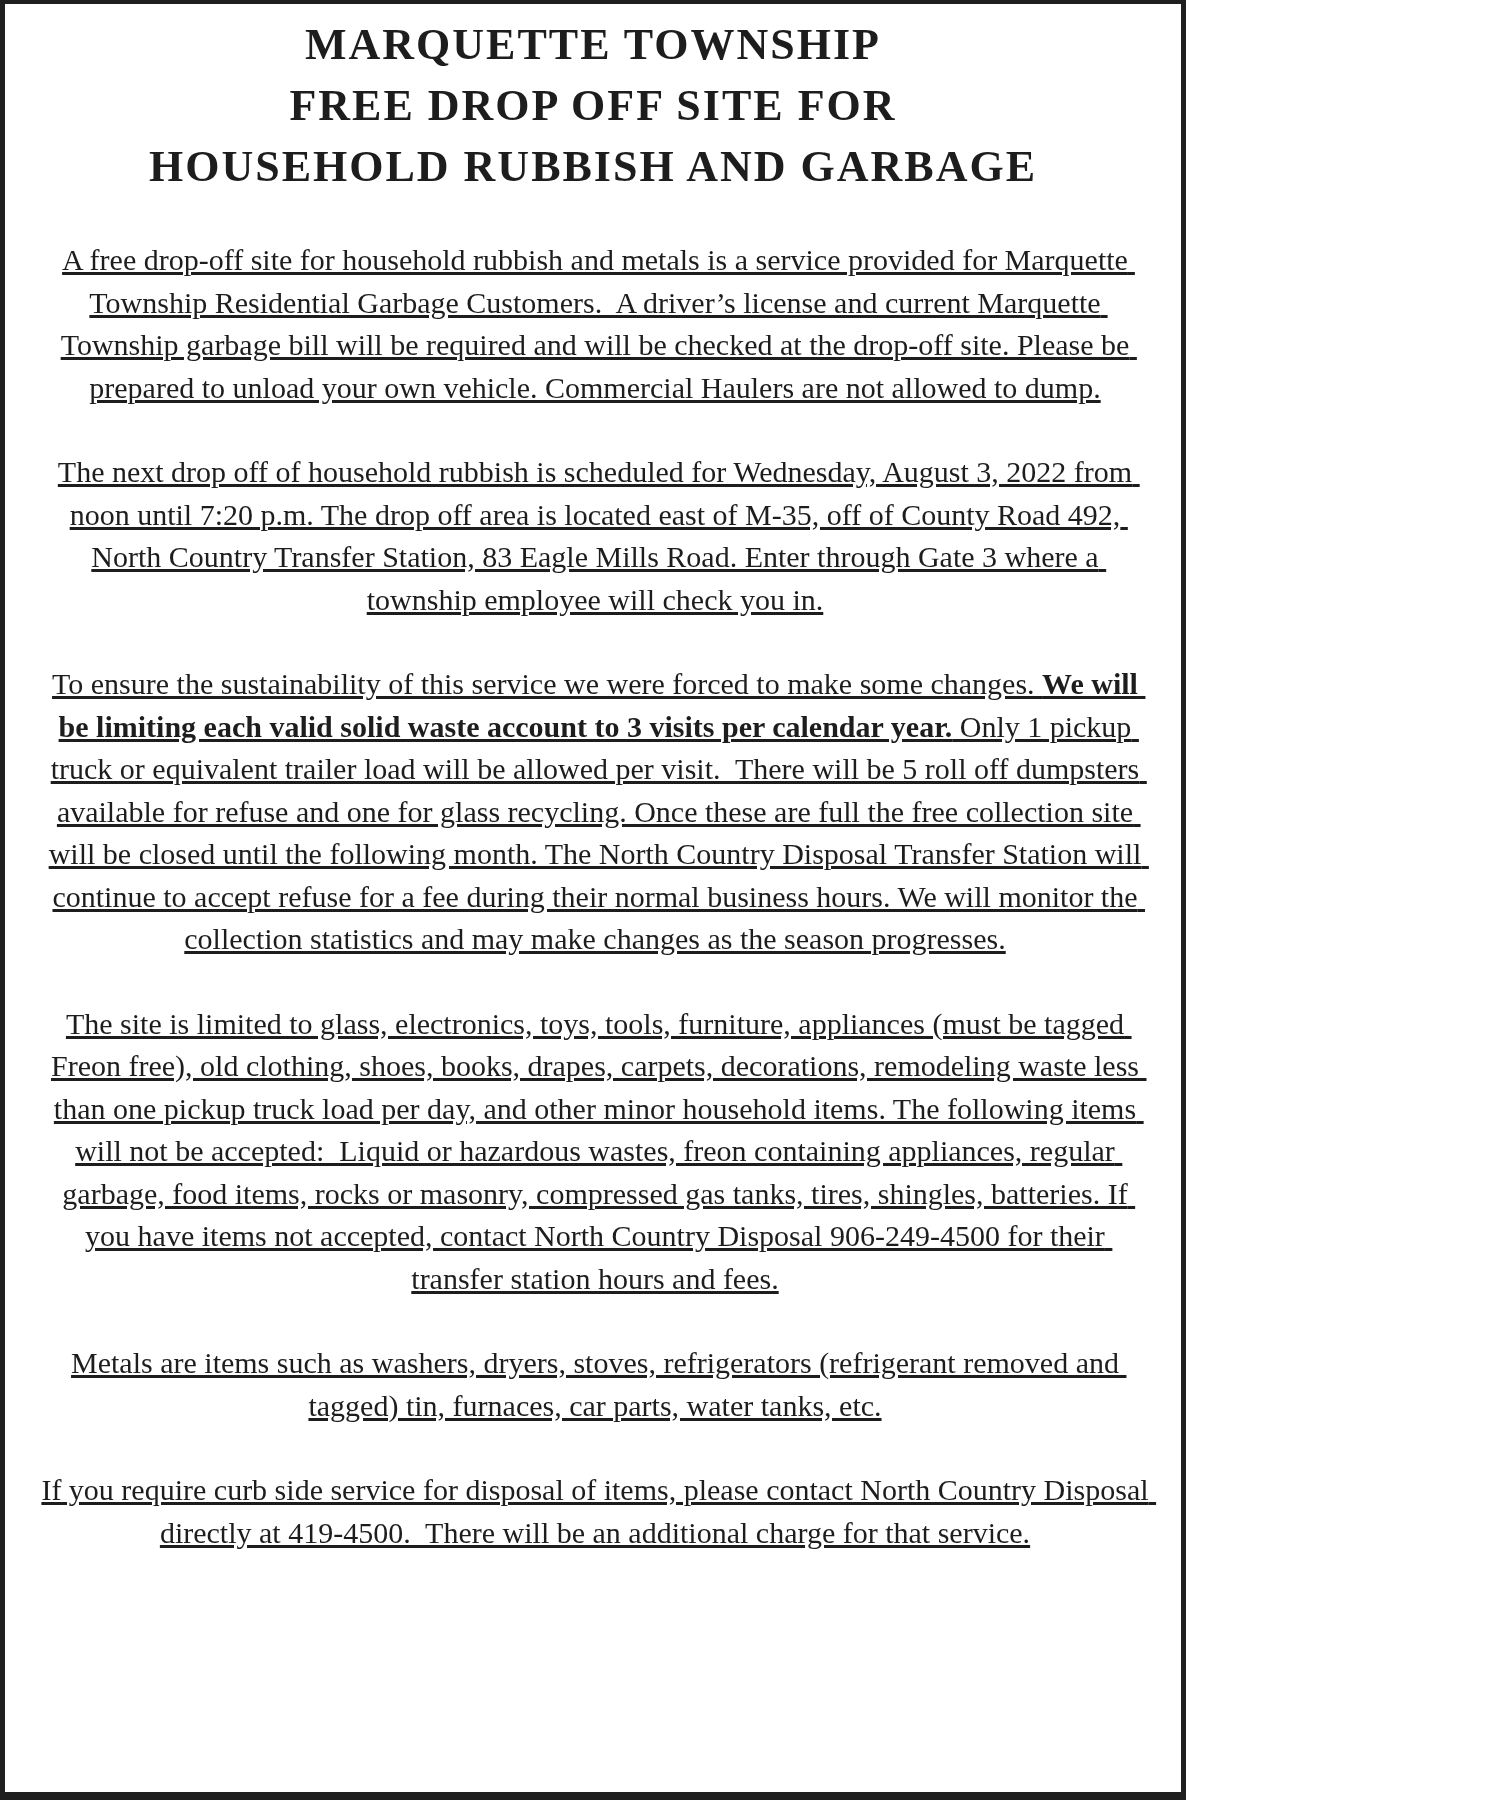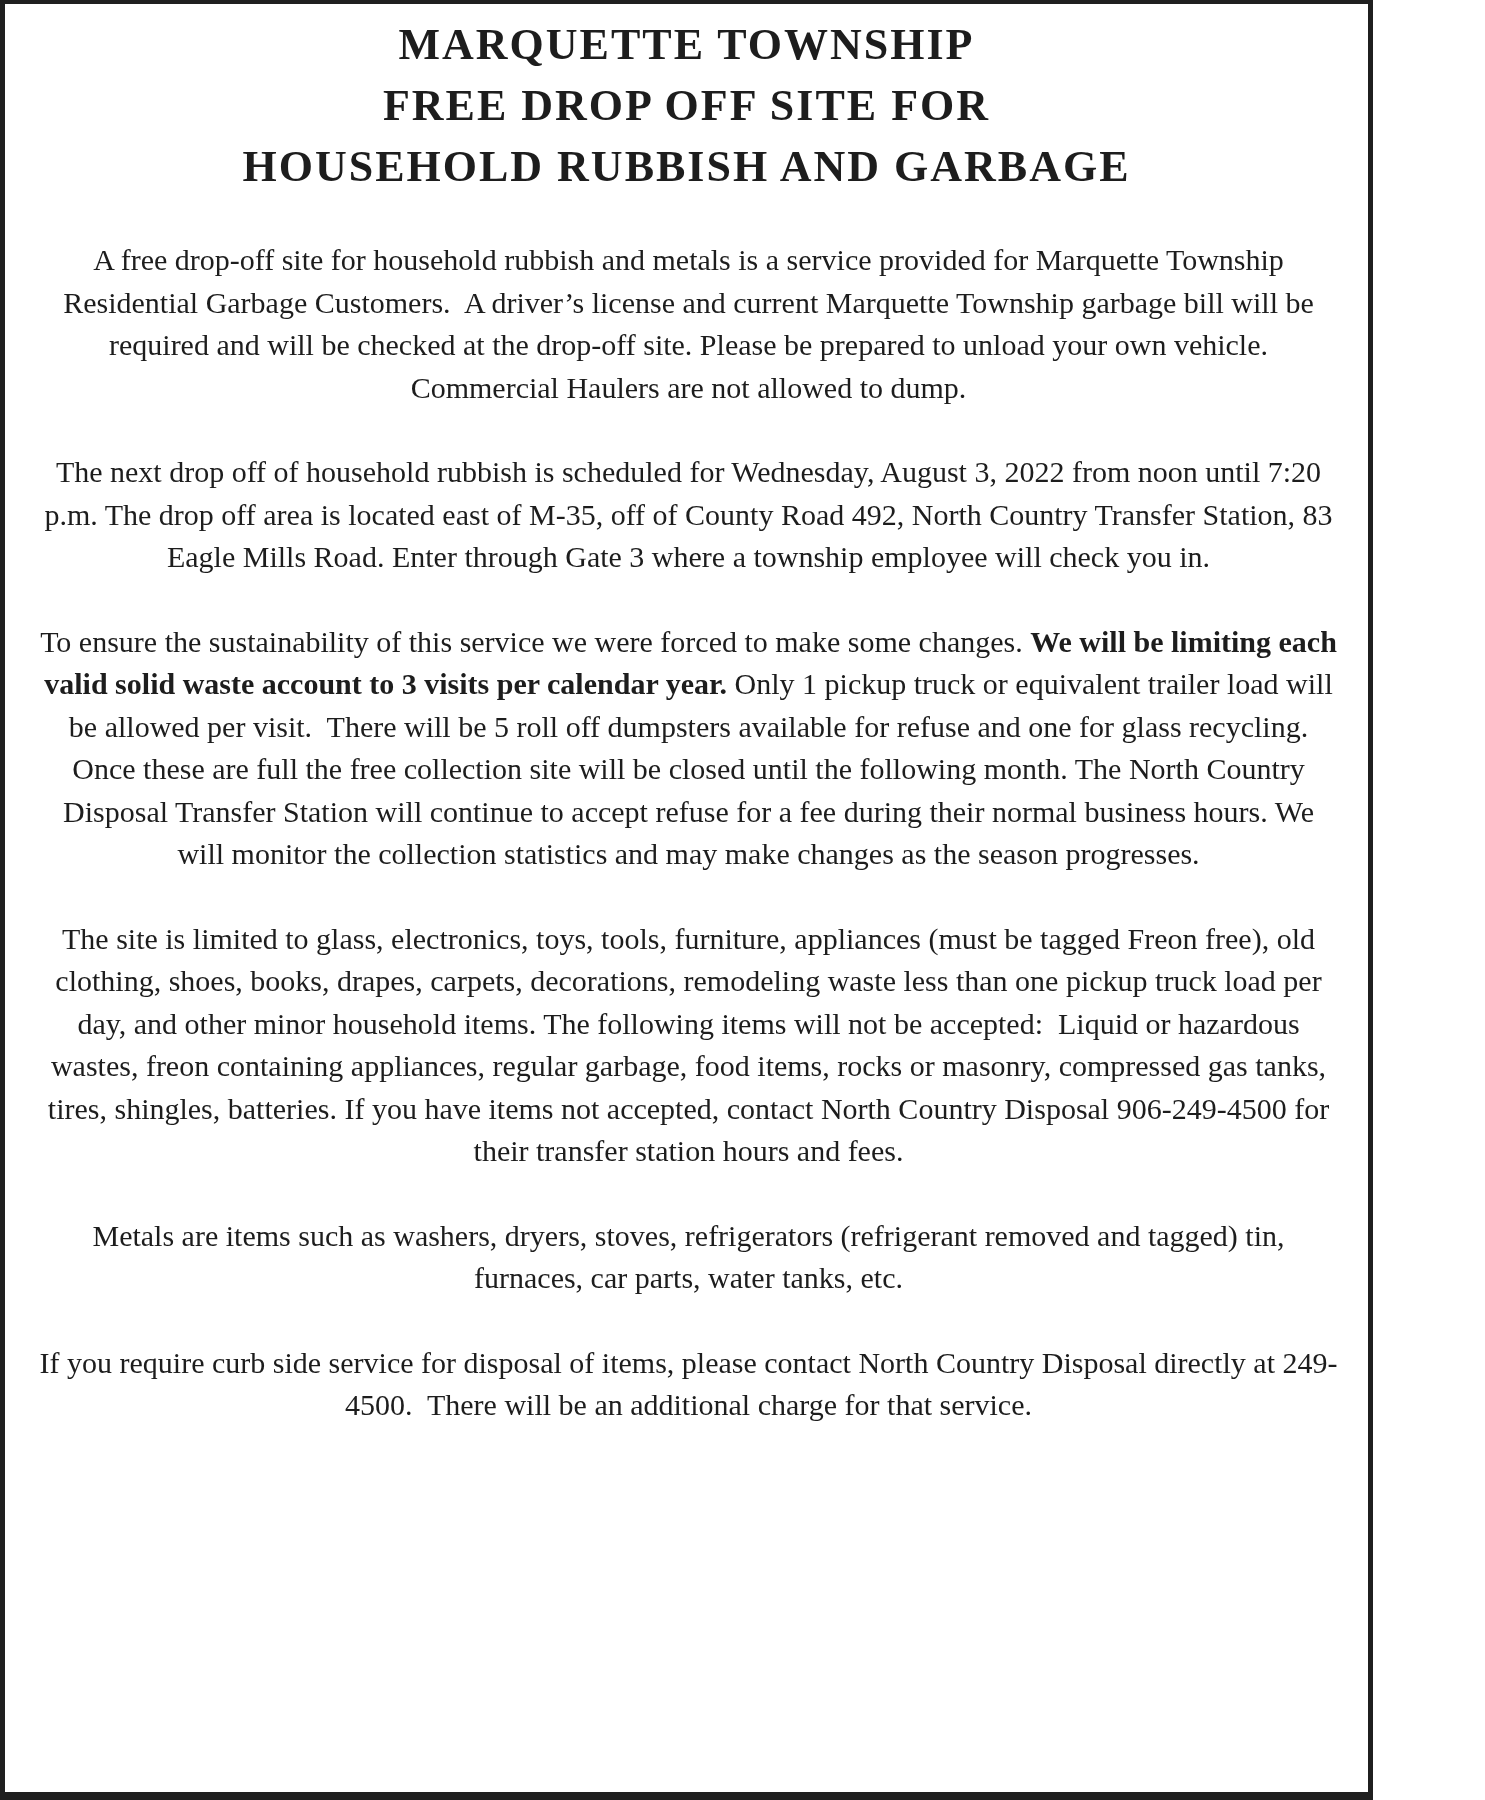--- a/index.html
+++ b/index.html
@@ -1,21 +1,21 @@
 <!DOCTYPE html>
 <html><head>
 <meta charset="utf-8">
 <style>
   html, body {
     margin: 0;
     padding: 0;
     background: #ffffff;
   }
   .notice {
-    width: 1373px;
+    width: 1186px;
     height: 1800px;
     box-sizing: border-box;
     background: #ffffff;
     border-style: solid;
     border-color: #1f1f1f;
     border-width: 4px 5px 8px 5px;
     font-family: "Liberation Serif", "DejaVu Serif", serif;
     color: #1d1d1d;
     overflow: hidden;
   }
@@ -32,20 +32,21 @@
     line-height: 61px;
     letter-spacing: 2px;
     white-space: nowrap;
   }
   .para {
     margin: 42px 0 0 4px;
     text-align: center;
     font-size: 30px;
     line-height: 42.5px;
     white-space: pre-wrap;
+    text-decoration: underline;
   }
   .b {
     font-weight: bold;
   }
 </style>
 </head>
 <body>
 
 <div class="notice">
   <div class="inner">
@@ -60,17 +61,17 @@
 
     <p class="para">The next drop off of household rubbish is scheduled for Wednesday, August 3, 2022 from noon until 7:20 p.m. The drop off area is located east of M-35, off of County Road 492, North Country Transfer Station, 83 Eagle Mills Road. Enter through Gate 3 where a township employee will check you in.</p>
 
     <p class="para"><span>To ensure the sustainability of this service we were forced to make some changes. </span><span class="b">We will be limiting each valid solid waste account to 3 visits per calendar year.</span><span> Only 1 pickup truck or equivalent trailer load will be allowed per visit.  There will be 5 roll off dumpsters available for refuse and one for glass recycling. Once these are full the free collection site will be closed until the following month. The North Country Disposal Transfer Station will continue to accept refuse for a fee during their normal business hours. We will monitor the collection statistics and may make changes as the season progresses.</span></p>
 
     <p class="para">The site is limited to glass, electronics, toys, tools, furniture, appliances (must be tagged Freon free), old clothing, shoes, books, drapes, carpets, decorations, remodeling waste less than one pickup truck load per day, and other minor household items. The following items will not be accepted:  Liquid or hazardous wastes, freon containing appliances, regular garbage, food items, rocks or masonry, compressed gas tanks, tires, shingles, batteries. If you have items not accepted, contact North Country Disposal 906-249-4500 for their transfer station hours and fees.</p>
 
 
     <p class="para">Metals are items such as washers, dryers, stoves, refrigerators (refrigerant removed and tagged) tin, furnaces, car parts, water tanks, etc.</p>
 
-    <p class="para">If you require curb side service for disposal of items, please contact North Country Disposal directly at 249-4500.  There will be an additional charge for that service.</p>
+    <p class="para">If you require curb side service for disposal of items, please contact North Country Disposal directly at 419-4500.  There will be an additional charge for that service.</p>
 
 
   </div>
 </div>
 
 </body></html>

